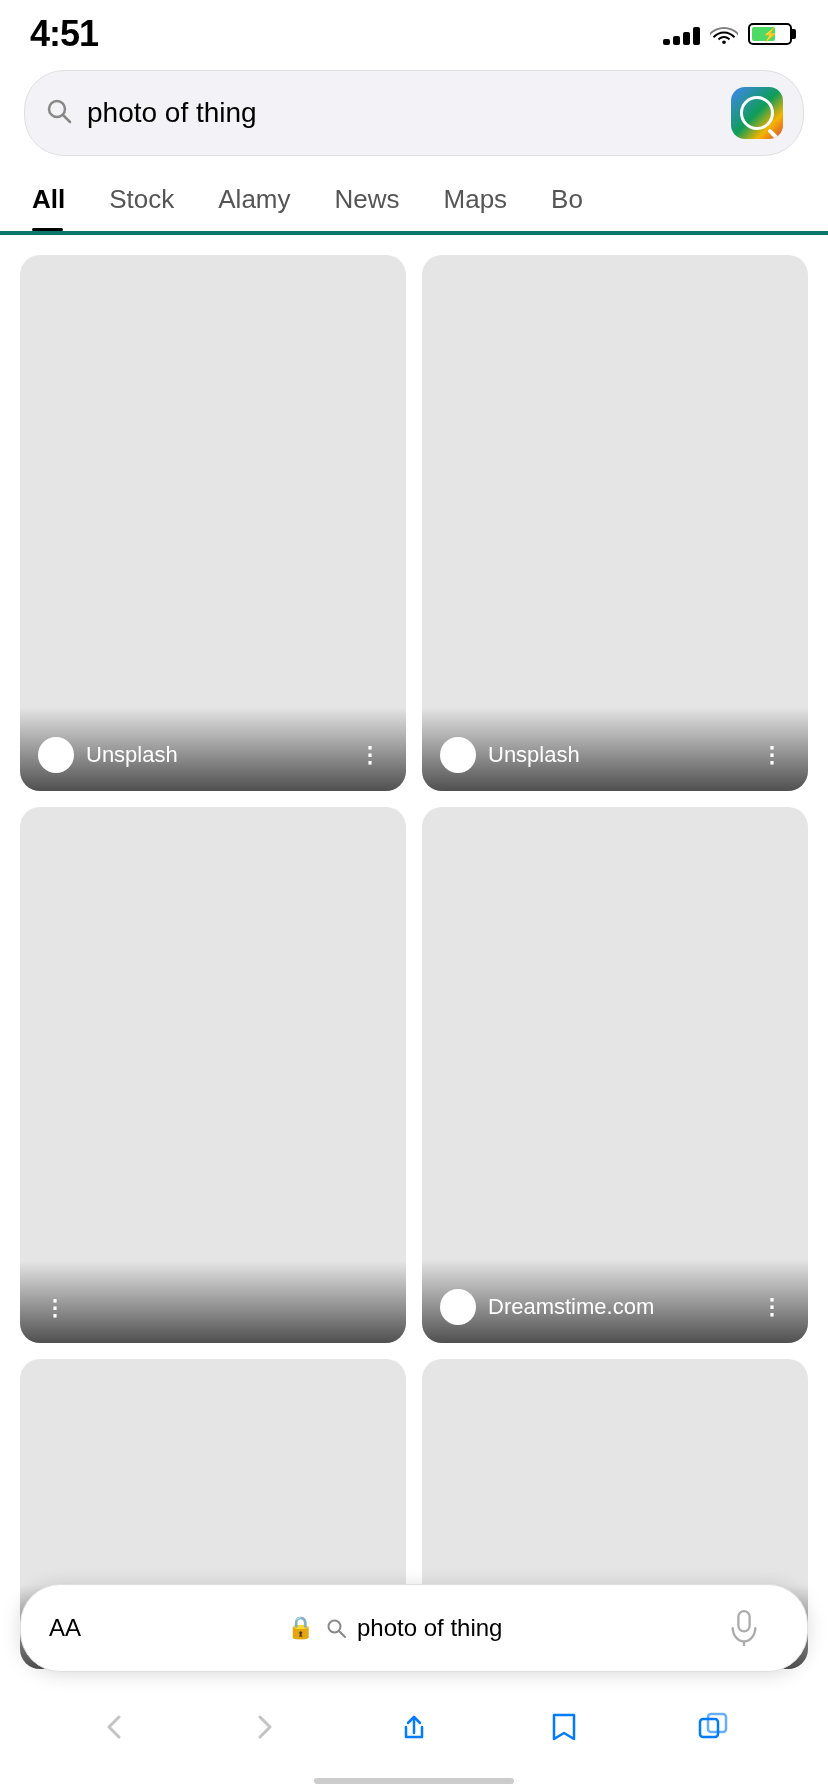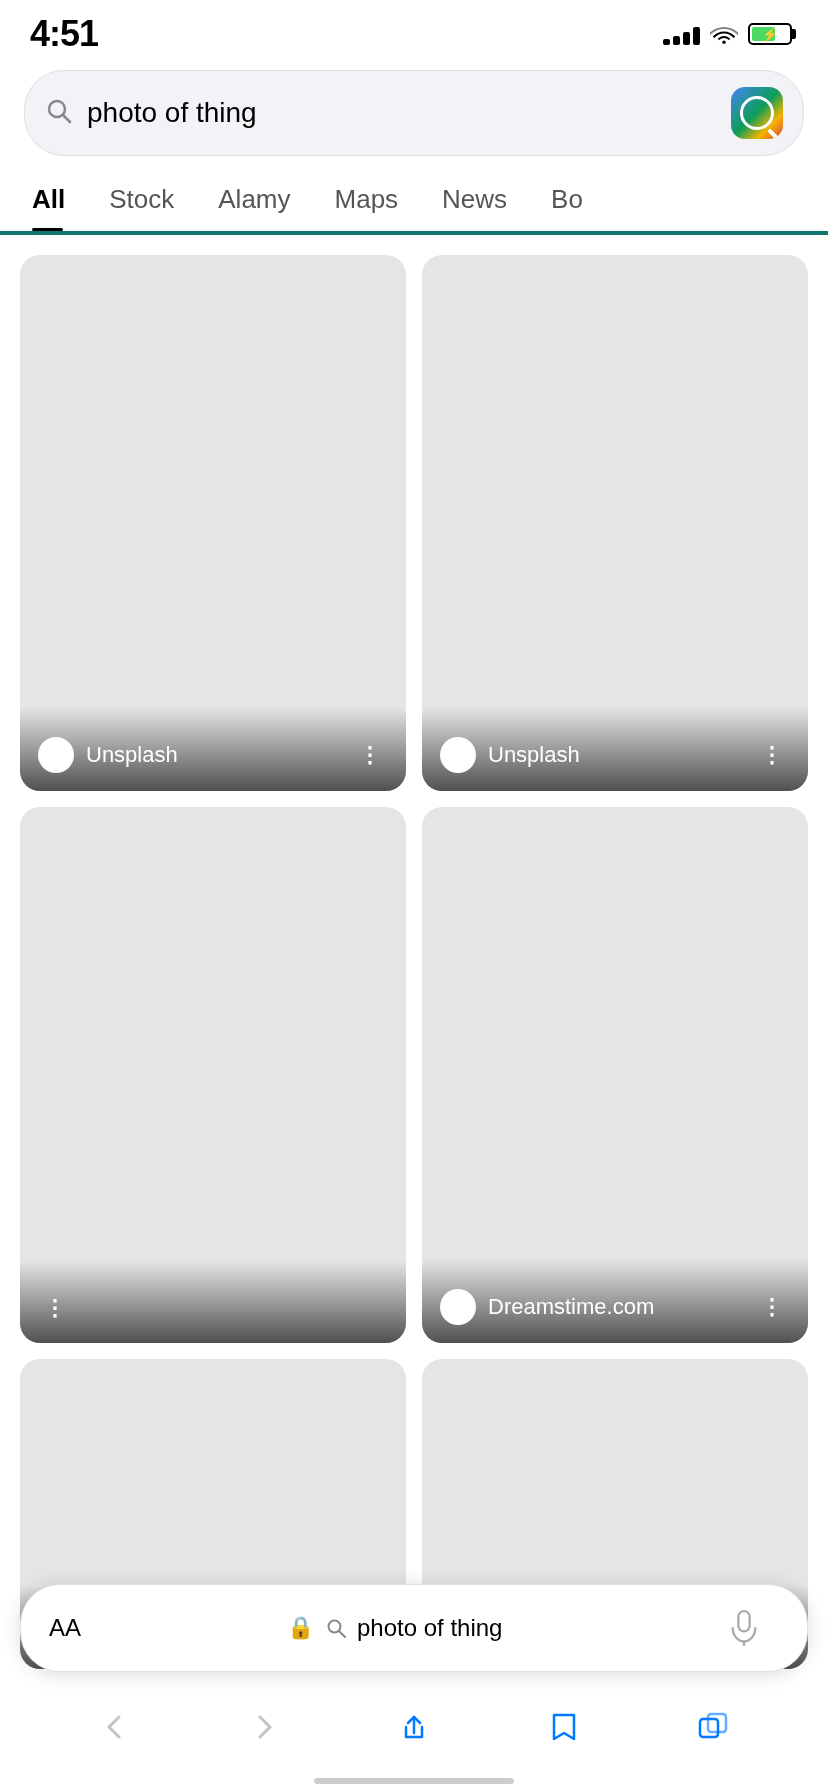--- a/index.html
+++ b/index.html
@@ -371,22 +371,22 @@
     <div class="lens-icon-wrap">
       <div class="lens-icon-inner"></div>
     </div>
   </div>
 </div>
 
 <div class="filter-tabs">
   <div class="tab-item active">All</div>
   <div class="tab-item">Stock</div>
   <div class="tab-item">Alamy</div>
+  <div class="tab-item">News</div>
   <div class="tab-item">Maps</div>
-  <div class="tab-item">News</div>
   <div class="tab-item">Bo</div>
 </div>
 
 <div class="results-grid">
 
   <div class="result-card">
     <div class="card-image-area"></div>
     <div class="card-footer">
       <div class="card-source">
         <div class="source-avatar"></div>

